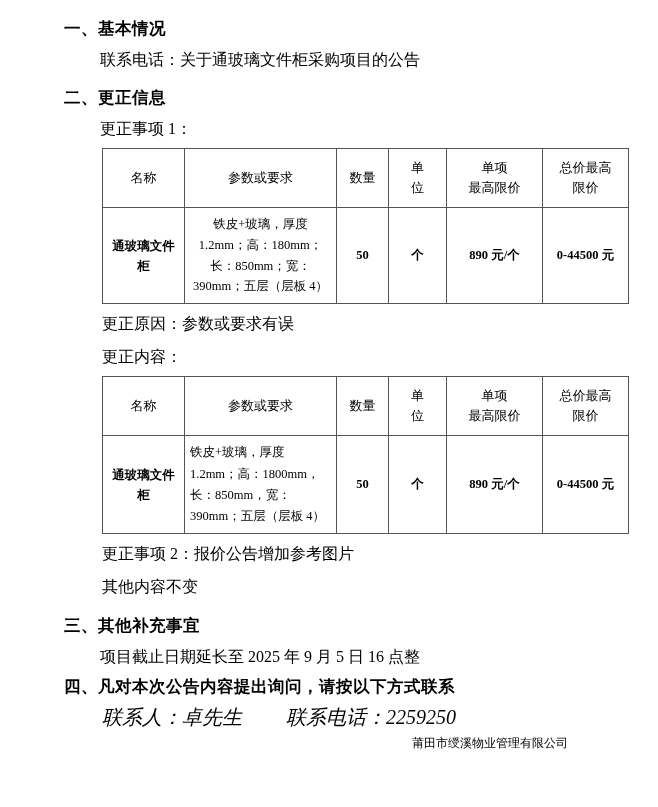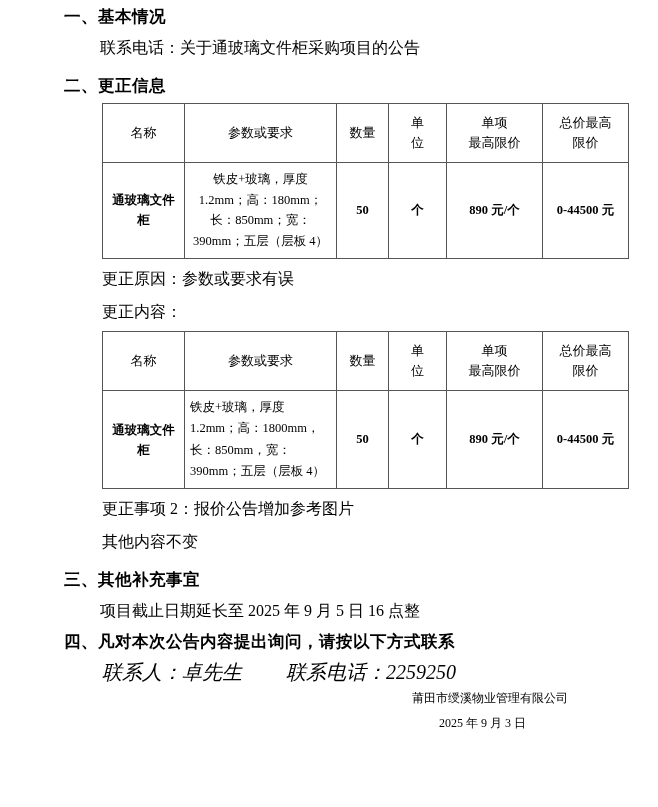--- a/index.html
+++ b/index.html
@@ -12,21 +12,21 @@
     height: 807px;
     font-family: "Liberation Serif", "DejaVu Serif", serif;
     color: #000000;
     position: relative;
     overflow: hidden;
   }
   .page {
     width: 658px;
     height: 807px;
     box-sizing: border-box;
-    padding: 6px 40px 0 40px;
+    padding: 18px 40px 0 40px;
     position: relative;
   }
   .h-section {
     font-family: "Liberation Sans", "DejaVu Sans", sans-serif;
     font-weight: bold;
     font-size: 16.5px;
     letter-spacing: 0.5px;
     margin: 0 0 6px 24px;
   }
   .para {
@@ -111,20 +111,21 @@
 <div class="page">
 
   <h2 class="h-section">一、基本情况</h2>
 
   <p class="para">联系电话：关于通玻璃文件柜采购项目的公告</p>
 
   <div class="spacer-sm"></div>
 
   <h2 class="h-section">二、更正信息</h2>
 
+  <p class="para">更正事项 1：</p>
 
   <table class="doc">
     <colgroup>
       <col class="col-name">
         <col class="col-param">
         <col class="col-qty">
       <col class="col-unit">
         <col class="col-price">
         <col class="col-total">
     </colgroup>
@@ -216,15 +217,14 @@
   <h2 class="h-section">四、凡对本次公告内容提出询问，请按以下方式联系</h2>
 
   <p class="contact">
     <span>联系人：卓先生</span>
     <span class="gap"></span>
     <span>联系电话：2259250</span>
   </p>
 
   <p class="right-line">莆田市绶溪物业管理有限公司</p>
 
-  <p class="right-line last">2025 年 9 月 3 日</p>
 
 </div>
 
 </body></html>

